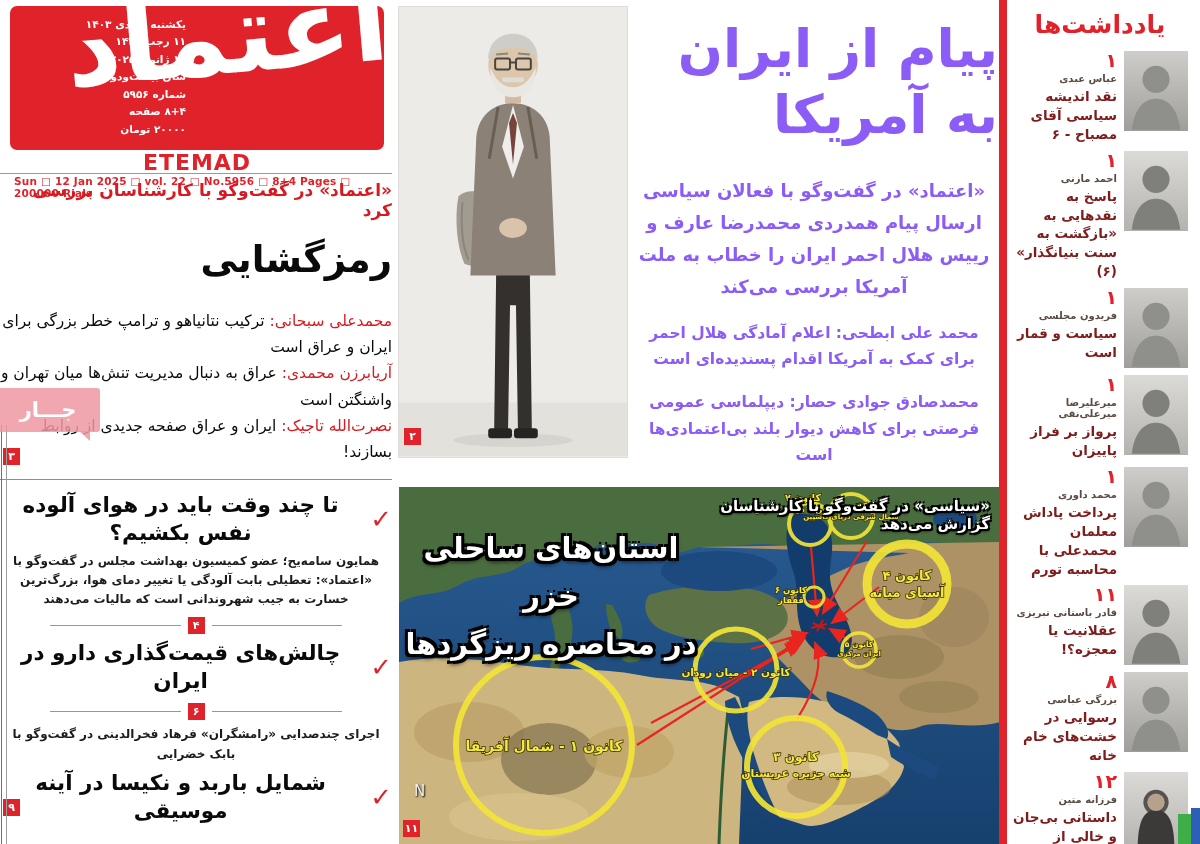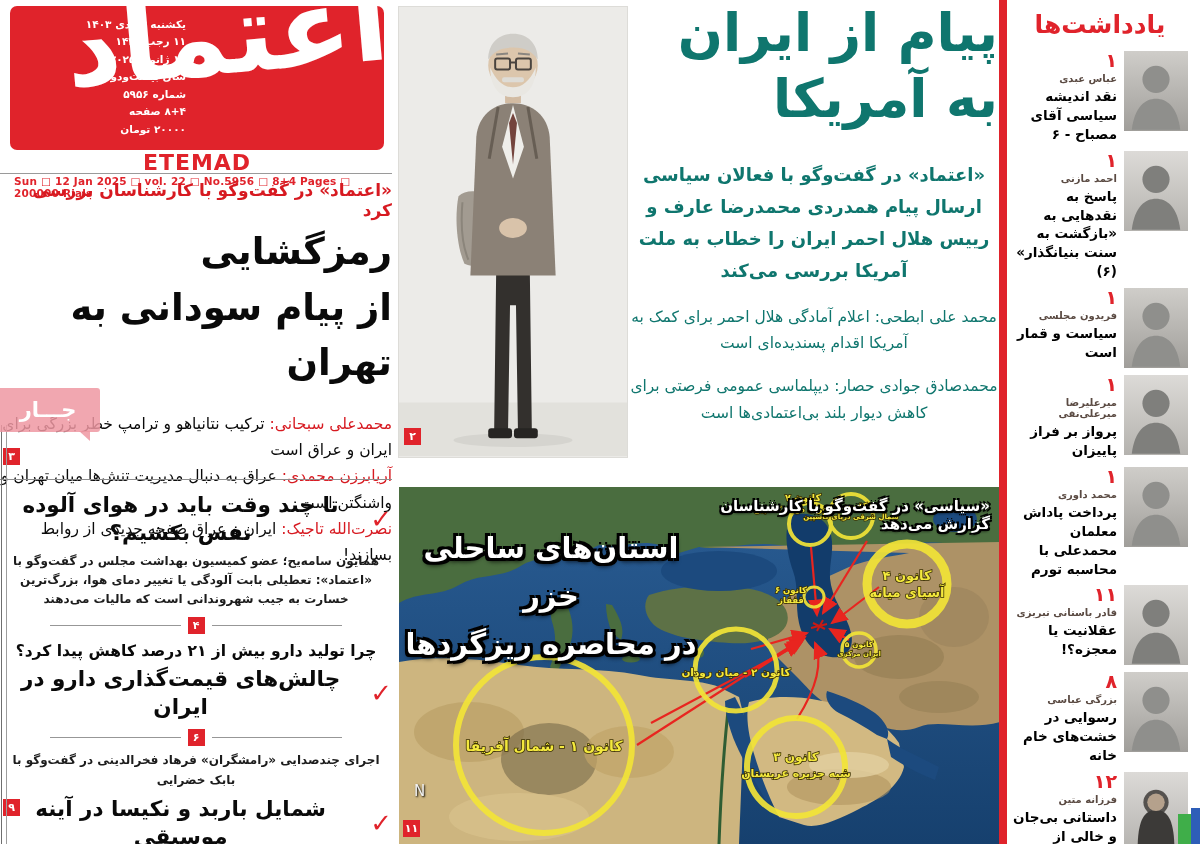--- a/index.html
+++ b/index.html
@@ -21,32 +21,32 @@
   
   .badge{display:inline-flex;align-items:center;justify-content:center;width:17px;height:17px;
     background:#e0232b;color:#fff;font-size:11px;font-weight:bold;flex:0 0 auto;}
 
   
   .photo-box{position:absolute;left:398px;top:6px;width:230px;height:452px;background:#ecebe8;border:1px solid #dddcd8;box-sizing:border-box;}
   .photo-box svg{display:block;width:100%;height:100%;}
   .photo-badge{position:absolute;left:5px;bottom:12px;}
 
   
-  .main-story{position:absolute;right:202px;top:0;width:368px;text-align:center;color:#0f766e;}
+  .main-story{position:absolute;right:202px;top:16px;width:368px;text-align:center;color:#8b5cf6;}
   .main-headline{font-size:53px;font-weight:bold;line-height:1.25;text-align:right;letter-spacing:-1px;}
   .main-deck{margin-top:26px;font-size:18px;font-weight:bold;line-height:1.78;}
-  .main-quote{margin-top:17px;font-size:15.5px;font-weight:normal;line-height:1.7;}
+  .main-quote{margin-top:17px;font-size:15.5px;font-weight:bold;line-height:1.7;}
 
   .red-divider{position:absolute;right:193px;top:0;width:8px;height:844px;background:#e0232b;}
 
   
   .top-rule{position:absolute;left:0;top:173px;width:392px;height:1px;background:#9a9a9a;}
   .sudani{position:absolute;left:0;top:180px;width:392px;text-align:right;}
   .sudani-kicker{color:#d71a21;font-size:17px;font-weight:bold;}
-  .sudani-headline{font-size:37px;font-weight:bold;line-height:1.5;color:#0a0a0a;margin-top:4px;letter-spacing:-.5px;}
+  .sudani-headline{font-size:37px;font-weight:bold;line-height:1.5;color:#0a0a0a;margin-top:12px;letter-spacing:-.5px;}
   .sudani-items{margin-top:20px;font-size:15.5px;font-weight:normal;line-height:1.7;color:#0a0a0a;}
   .sudani-name{color:#d71a21;}
   .jar{position:absolute;left:-4px;top:388px;width:104px;height:44px;background:rgba(238,152,162,.85);
     color:#fff;font-size:21px;font-weight:bold;display:flex;align-items:center;justify-content:center;
     z-index:4;border-radius:3px;}
   .jar::after{content:"";position:absolute;right:10px;bottom:-9px;border-top:10px solid rgba(238,152,162,.85);
     border-left:11px solid transparent;}
   .badge-3{position:absolute;left:3px;top:448px;}
   .mid-rule{position:absolute;left:0;top:479px;width:392px;height:1px;background:#8d8d8d;}
 
@@ -80,21 +80,21 @@
   
   .notes{position:absolute;right:0;top:0;width:192px;height:844px;padding:8px 12px 0 4px;box-sizing:border-box;}
   .notes-header{color:#e0232b;font-size:25px;font-weight:bold;text-align:center;margin:2px 0 12px;}
   .note-item{display:flex;gap:7px;margin-bottom:7px;}
   .note-photo{flex:0 0 64px;height:80px;background:linear-gradient(#dcdad7,#b4b2ae);overflow:hidden;}
   .note-item:nth-child(even) .note-photo{background:linear-gradient(#cfcdc9,#a09e9a);}
   .note-photo svg{display:block;width:100%;height:100%;}
   .note-text{flex:1;text-align:right;min-width:0;}
   .note-num{color:#e0232b;font-size:19px;font-weight:bold;line-height:1;}
   .note-author{font-size:10px;font-weight:bold;color:#5a4a42;margin-top:3px;}
-  .note-title{font-size:13.5px;font-weight:bold;color:#000000;line-height:1.4;margin-top:3px;}
+  .note-title{font-size:13.5px;font-weight:bold;color:#7f1d1d;line-height:1.4;margin-top:3px;}
 
   .mark-green{position:absolute;right:9px;bottom:0;width:13px;height:30px;background:#3fae49;z-index:6;}
   .mark-blue{position:absolute;right:0;bottom:0;width:9px;height:36px;background:#2e5eb8;z-index:6;}
 </style>
 </head>
 <body>
 
 <div class="page">
 
   <div class="masthead">
@@ -153,42 +153,40 @@
     <div class="main-deck">«اعتماد» در گفت‌وگو با فعالان سیاسی ارسال پیام همدردی محمدرضا عارف و رییس هلال احمر ایران را خطاب به ملت آمریکا بررسی می‌کند</div>
     <div class="main-quote">محمد علی ابطحی: اعلام آمادگی هلال احمر برای کمک به آمریکا اقدام پسندیده‌ای است</div>
     <div class="main-quote">محمدصادق جوادی حصار: دیپلماسی عمومی فرصتی برای کاهش دیوار بلند بی‌اعتمادی‌ها است</div>
   </div>
 
   <div class="top-rule"></div>
   <div class="sudani">
     <div class="sudani-kicker">«اعتماد» در گفت‌وگو با کارشناسان بررسی کرد</div>
     <div class="sudani-headline">
       <div>رمزگشایی</div>
-      <div>از پیام سودانی به تهران</div>
     </div>
     <div class="sudani-items">
       <div><span class="sudani-name">محمدعلی سبحانی:</span><span> ترکیب نتانیاهو و ترامپ خطر بزرگی برای ایران و عراق است</span></div>
       <div><span class="sudani-name">آریابرزن محمدی:</span><span> عراق به دنبال مدیریت تنش‌ها میان تهران و واشنگتن است</span></div>
       <div><span class="sudani-name">نصرت‌الله تاجیک:</span><span> ایران و عراق صفحه جدیدی از روابط بسازند!</span></div>
     </div>
   </div>
   <div class="jar">جـــار</div>
   <span class="badge badge-3">۳</span>
   <div class="mid-rule"></div>
 
   <div class="list">
     <div class="hl-check">
       <span class="chk">✓</span>
       <span>تا چند وقت باید در هوای آلوده نفس بکشیم؟</span>
     </div>
     <div class="hl-sub">همایون سامه‌یح؛ عضو کمیسیون بهداشت مجلس در گفت‌وگو با «اعتماد»: تعطیلی بابت آلودگی یا تغییر دمای هوا، بزرگ‌ترین خسارت به جیب شهروندانی است که مالیات می‌دهند</div>
     <div class="hl-divider">
       <span class="badge">۴</span>
     </div>
-    <div class="hl-mid">چرا تولید دارو بیش از ۲۱ درصد کاهش پیدا کرد؟</div>
     <div class="hl-check">
       <span class="chk">✓</span>
       <span>چالش‌های قیمت‌گذاری دارو در ایران</span>
     </div>
     <div class="hl-divider">
       <span class="badge">۶</span>
     </div>
     <div class="hl-sub">اجرای چندصدایی «رامشگران» فرهاد فخرالدینی در گفت‌وگو با بابک خضرایی</div>
     <div class="hl-check">
       <span class="chk">✓</span>

